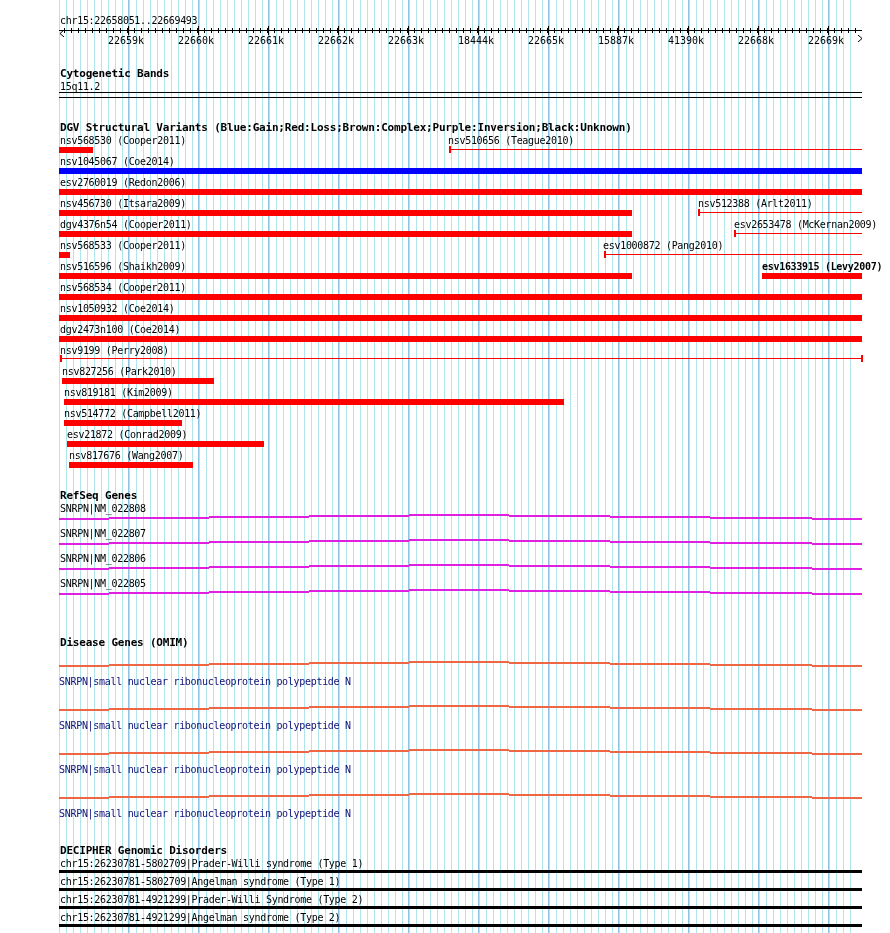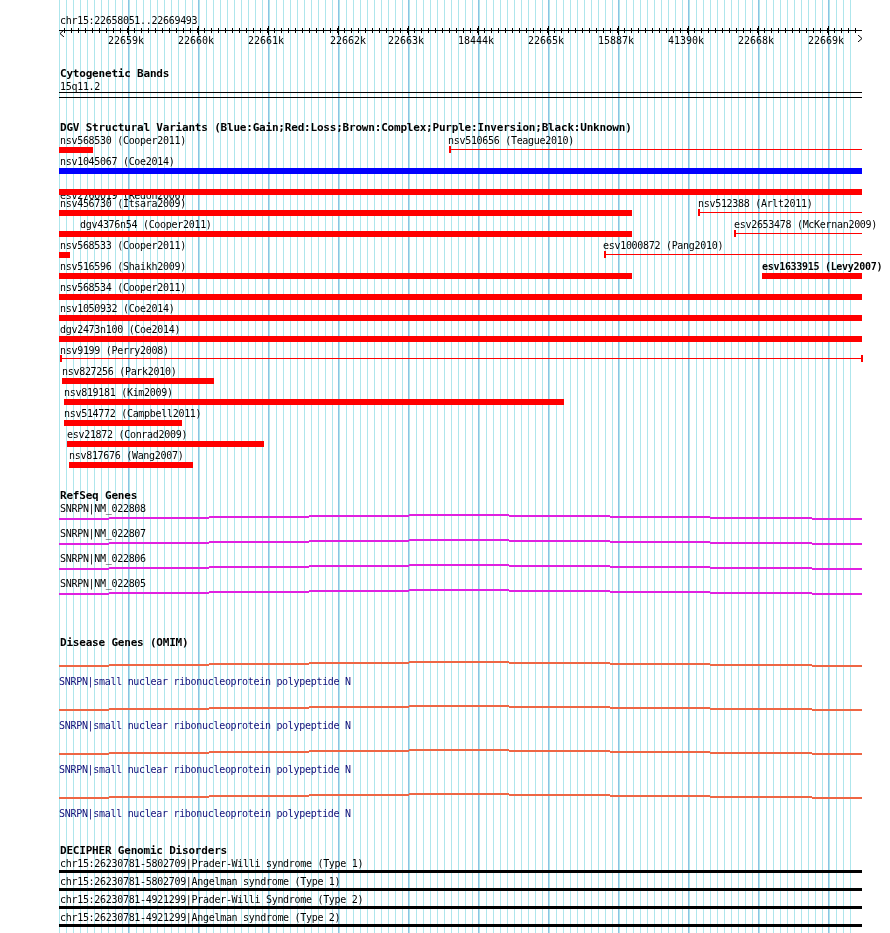--- a/index.html
+++ b/index.html
@@ -280,21 +280,21 @@
         <div class="tick" style="left: 855px; top: 28px; height: 5px;"></div>
       </div>
     <div id="ruler-labels">
         <div class="tick" style="left: 128px; top: 26px; height: 9px;"></div>
         <div class="ticklabel" style="left: 108px; top: 35px;">22659k</div>
         <div class="tick" style="left: 198px; top: 26px; height: 9px;"></div>
         <div class="ticklabel" style="left: 178px; top: 35px;">22660k</div>
         <div class="tick" style="left: 268px; top: 26px; height: 9px;"></div>
         <div class="ticklabel" style="left: 248px; top: 35px;">22661k</div>
         <div class="tick" style="left: 338px; top: 26px; height: 9px;"></div>
-        <div class="ticklabel" style="left: 330px; top: 35px;">22662k</div>
+        <div class="ticklabel" style="left: 318px; top: 35px;">22662k</div>
         <div class="tick" style="left: 408px; top: 26px; height: 9px;"></div>
         <div class="ticklabel" style="left: 388px; top: 35px;">22663k</div>
         <div class="tick" style="left: 478px; top: 26px; height: 9px;"></div>
         <div class="ticklabel" style="left: 458px; top: 35px;">18444k</div>
         <div class="tick" style="left: 548px; top: 26px; height: 9px;"></div>
         <div class="ticklabel" style="left: 528px; top: 35px;">22665k</div>
         <div class="tick" style="left: 618px; top: 26px; height: 9px;"></div>
         <div class="ticklabel" style="left: 598px; top: 35px;">15887k</div>
         <div class="tick" style="left: 688px; top: 26px; height: 9px;"></div>
         <div class="ticklabel" style="left: 668px; top: 35px;">41390k</div>
@@ -322,34 +322,34 @@
         <div>
           <div class="txt" style="left: 448px; top: 135px;">nsv510656 (Teague2010)</div>
           <div class="bar" style="left: 449px; width: 413px; background: rgb(255, 0, 0); top: 149px; height: 1px;"></div>
           <div class="bar" style="left: 449px; top: 146px; width: 2px; height: 7px; background: rgb(255, 0, 0);"></div>
         </div>
         <div>
           <div class="txt" style="left: 60px; top: 156px;">nsv1045067 (Coe2014)</div>
           <div class="bar" style="left: 59px; width: 803px; background: rgb(0, 0, 255); top: 168px; height: 6px;"></div>
         </div>
         <div>
-          <div class="txt" style="left: 60px; top: 177px; margin-top: 13px;">esv2760019 (Redon2006)</div>
+          <div class="txt" style="left: 60px; top: 177px;">esv2760019 (Redon2006)</div>
           <div class="bar" style="left: 59px; width: 803px; background: rgb(255, 0, 0); top: 189px; height: 6px;"></div>
         </div>
         <div>
           <div class="txt" style="left: 60px; top: 198px;">nsv456730 (Itsara2009)</div>
           <div class="bar" style="left: 59px; width: 573px; background: rgb(255, 0, 0); top: 210px; height: 6px;"></div>
         </div>
         <div>
           <div class="txt" style="left: 698px; top: 198px;">nsv512388 (Arlt2011)</div>
           <div class="bar" style="left: 698px; width: 164px; background: rgb(255, 0, 0); top: 212px; height: 1px;"></div>
           <div class="bar" style="left: 698px; top: 209px; width: 2px; height: 7px; background: rgb(255, 0, 0);"></div>
         </div>
         <div>
-          <div class="txt" style="left: 60px; top: 219px; margin-left: 20px;">dgv4376n54 (Cooper2011)</div>
+          <div class="txt" style="left: 60px; top: 219px;">dgv4376n54 (Cooper2011)</div>
           <div class="bar" style="left: 59px; width: 573px; background: rgb(255, 0, 0); top: 231px; height: 6px;"></div>
         </div>
         <div>
           <div class="txt" style="left: 734px; top: 219px;">esv2653478 (McKernan2009)</div>
           <div class="bar" style="left: 734px; width: 128px; background: rgb(255, 0, 0); top: 233px; height: 1px;"></div>
           <div class="bar" style="left: 734px; top: 230px; width: 2px; height: 7px; background: rgb(255, 0, 0);"></div>
         </div>
         <div>
           <div class="txt" style="left: 60px; top: 240px;">nsv568533 (Cooper2011)</div>
           <div class="bar" style="left: 59px; width: 11px; background: rgb(255, 0, 0); top: 252px; height: 6px;"></div>

